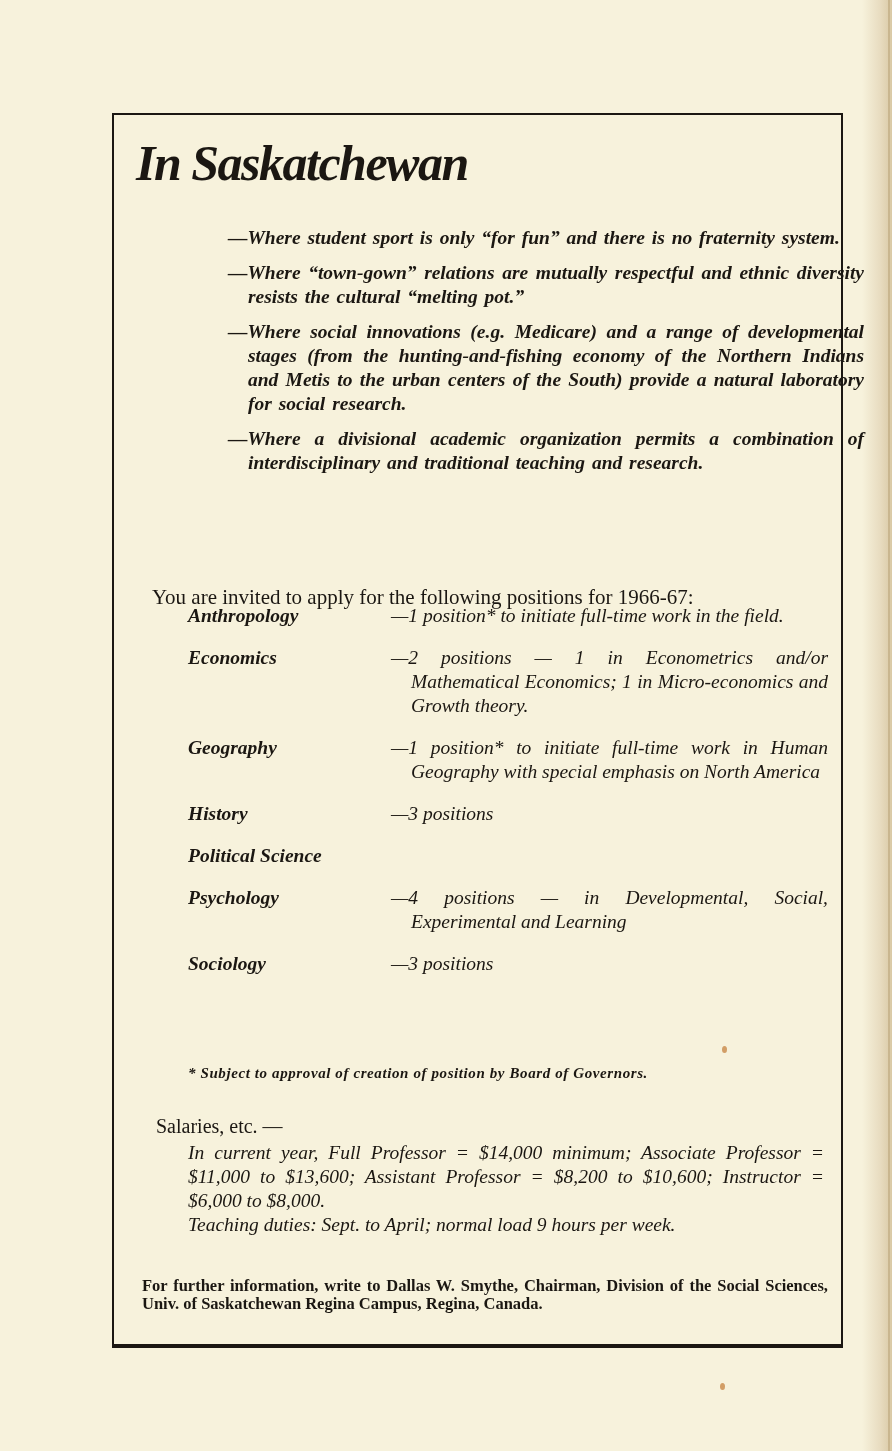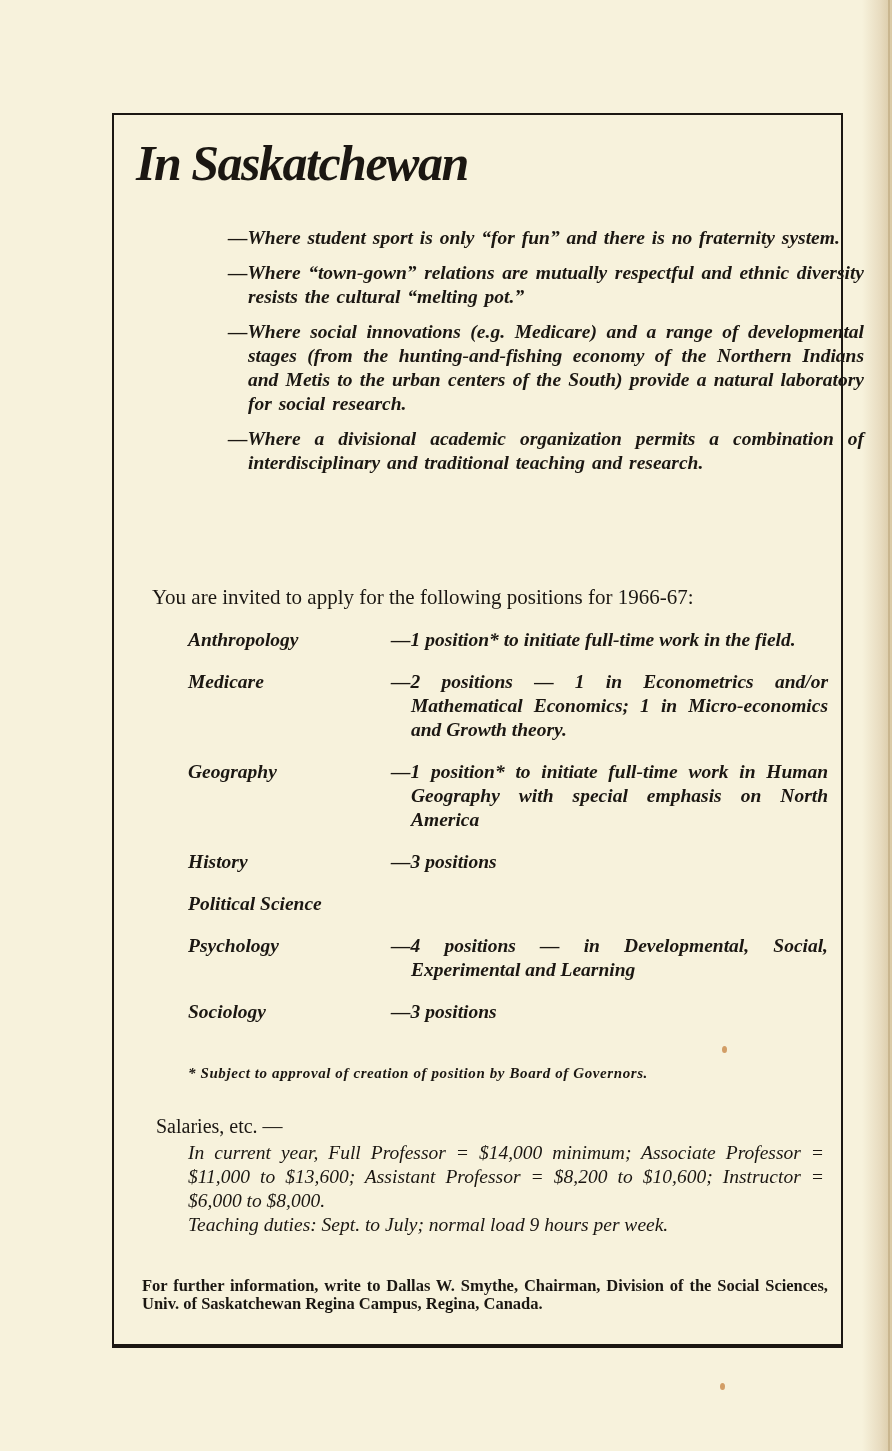--- a/index.html
+++ b/index.html
@@ -28,28 +28,28 @@
   }
   .bullets { position: absolute; left: 188px; top: 226px; width: 636px; margin-left: 40px; }
   .bullet {
     font-style: italic; font-weight: bold; font-size: 19.5px; line-height: 24px;
     margin-bottom: 11px; padding-left: 20px; text-indent: -20px;
     text-align: justify; word-spacing: 2px;
   }
   .intro {
     position: absolute; left: 140px; top: 585px; font-size: 21px; width: 690px; margin-left: 12px;
   }
-  .positions { position: absolute; left: 188px; top: 628px; width: 640px; }
+  .positions { position: absolute; left: 188px; top: 604px; width: 640px; }
   .row { display: flex; margin-bottom: 18px; }
   .dept {
     width: 203px; font-style: italic; font-weight: bold; font-size: 19.5px; line-height: 24px;
     flex-shrink: 0;
   }
   .desc {
-    flex: 1; font-style: italic; font-weight: bold; font-size: 19.5px; line-height: 24px;
+    flex: 1; font-style: italic; font-weight: normal; font-size: 19.5px; line-height: 24px;
     padding-left: 20px; text-indent: -20px; text-align: justify;
   }
   .footnote {
     position: absolute; left: 188px; top: 1065px; width: 640px;
     font-style: italic; font-weight: bold; font-size: 15px; letter-spacing: 0.6px;
   }
   .salaries-label { position: absolute; left: 156px; top: 1115px; font-size: 20px; }
   .salaries {
     position: absolute; left: 188px; top: 1141px; width: 636px;
     font-style: italic; font-weight: normal; font-size: 19.5px; line-height: 24px;
@@ -84,21 +84,21 @@
 </div>
 
 <div class="intro">You are invited to apply for the following positions for 1966-67:</div>
 
 <div class="positions">
   <div class="row">
     <div class="dept">Anthropology</div>
     <div class="desc">—1 position* to initiate full-time work in the field.</div>
   </div>
   <div class="row">
-    <div class="dept">Medicare</div>
+    <div class="dept">Economics</div>
     <div class="desc">—2 positions — 1 in Econometrics and/or Mathematical Economics; 1 in Micro-economics and Growth theory.</div>
   </div>
   <div class="row">
     <div class="dept">Geography</div>
     <div class="desc">—1 position* to initiate full-time work in Human Geography with special emphasis on North America</div>
   </div>
   <div class="row">
     <div class="dept">History</div>
     <div class="desc">—3 positions</div>
   </div>
@@ -113,19 +113,19 @@
     <div class="dept">Sociology</div>
     <div class="desc">—3 positions</div>
   </div>
 </div>
 
 <div class="footnote">* Subject to approval of creation of position by Board of Governors.</div>
 
 <div class="salaries-label">Salaries, etc. —</div>
 <div class="salaries">
   <p>In current year, Full Professor = $14,000 minimum; Associate Professor = $11,000 to $13,600; Assistant Professor = $8,200 to $10,600; Instructor = $6,000 to $8,000.</p>
-  <p>Teaching duties: Sept. to July; normal load 9 hours per week.</p>
+  <p>Teaching duties: Sept. to April; normal load 9 hours per week.</p>
 </div>
 
 <div class="contact">For further information, write to Dallas W. Smythe, Chairman, Division of the Social Sciences, Univ. of Saskatchewan Regina Campus, Regina, Canada.</div>
 
 <div class="speck"></div>
 <div class="speck speck2"></div>
 
 </body></html>

